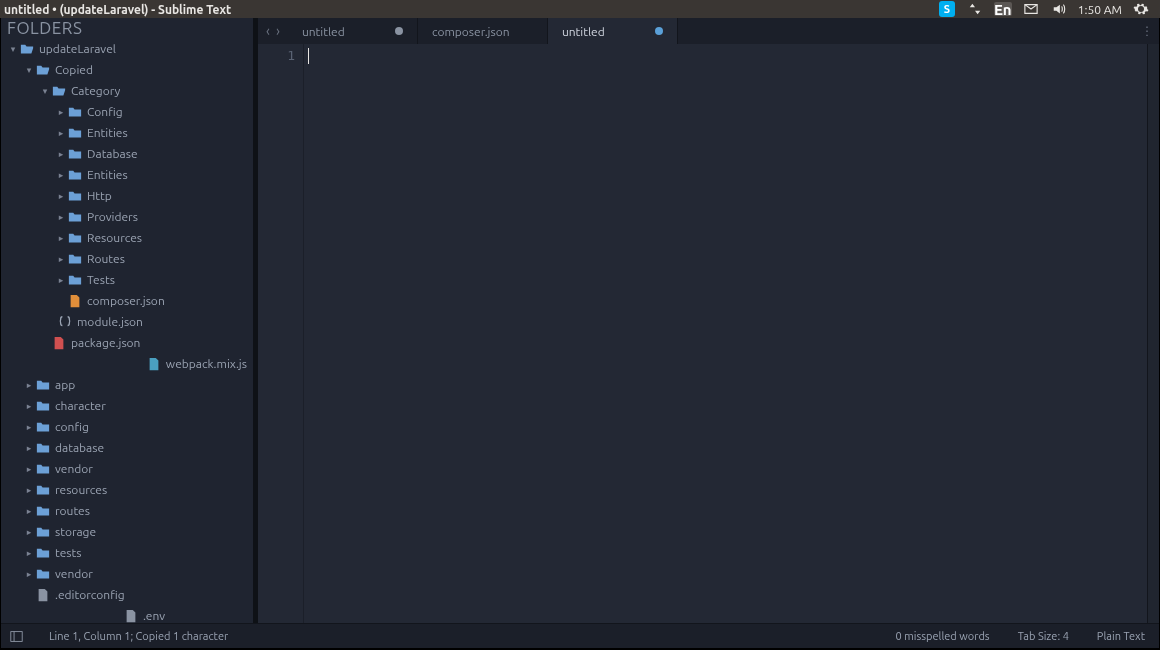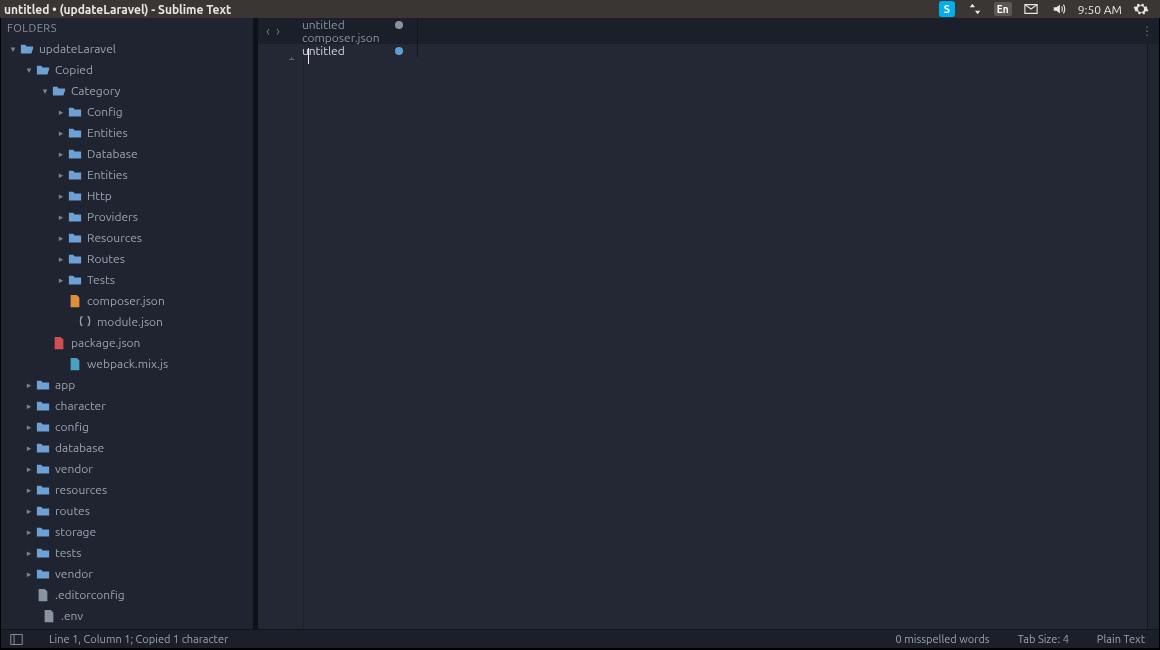--- a/index.html
+++ b/index.html
@@ -21,21 +21,21 @@
     color: #e8e6e3;
     font-size: 12px;
     padding: 0 4px;
   }
   .topbar-title { font-weight: bold; flex: 0 0 auto; }
   .topbar-spacer { flex: 1; }
   .topbar-icons { display: flex; align-items: center; gap: 10px; padding-right: 6px; }
   .topbar-icons .ticon { display:flex; align-items:center; justify-content:center; width:18px; height:16px; color:#e8e6e3; }
   .topbar-clock { font-size: 12px; }
   .skype-badge { background:#00aff0; border-radius:3px; width:16px; height:16px; display:flex; align-items:center; justify-content:center; font-weight:bold; color:#fff; font-size:11px;}
-  .lang-badge { background:#5b5754; border-radius:2px; width:18px; height:14px; display:flex; align-items:center; justify-content:center; font-weight:bold; color:#fff; font-size:10px;}
+  .lang-badge { background:#5b5754; border-radius:2px; width:18px; height:14px; display:flex; align-items:center; justify-content:center; font-weight:bold; color:#fff; font-size:15px;}
 
   
   .app {
     position: absolute; top: 18px; left: 1px; right: 1px; bottom: 2px;
     background: #1f2430;
     display: flex;
     flex-direction: column;
   }
   .app-body { flex: 1; display: flex; min-height: 0; }
 
@@ -43,21 +43,21 @@
   .sidebar {
     width: 253px;
     background: #1f2430;
     border-right: 1px solid #0e1116;
     display: flex; flex-direction: column;
     overflow: hidden;
   }
   .sidebar-header {
     height: 20px; line-height: 20px;
     padding: 0 6px;
-    font-size: 11px;
+    font-size: 17px;
     color: #8a93a2;
     letter-spacing: 0.5px;
   }
   .tree { flex:1; overflow: hidden; }
   .tree-row {
     display: flex; align-items: center;
     height: 21px;
     padding-right: 6px;
     color: #9aa3b2;
     cursor: default;
@@ -99,21 +99,21 @@
   .editor-body { flex:1; display:flex; background:#232834; }
   .gutter {
     width:46px; background:#232834; border-right:1px solid #1b1f29;
     color:#5a6374; text-align:right; padding:4px 8px 0 0; font-family: "Menlo","Consolas",monospace; font-size:13px;
   }
   .code { flex:1; position:relative; font-family:"Menlo","Consolas",monospace; font-size:13px; padding:4px 0 0 4px;}
   .cursor { position:absolute; top:4px; left:4px; width:1px; height:16px; background:#e8e6e3; }
 
   
   .statusbar {
-    height: 19px; background:#1b1f29; border-top:1px solid #12151c;
+    height: 25px; background:#1b1f29; border-top:1px solid #12151c;
     display:flex; align-items:center; color:#9aa3b2; font-size:11px;
     padding: 0 8px; gap:16px;
   }
   .statusbar .sicon { width:14px; height:14px; display:inline-flex; align-items:center; justify-content:center; margin-right:4px;}
   .statusbar .spacer { flex:1; }
   .statusbar .seg { padding: 0 6px; }
 </style>
 </head>
 <body>
 
@@ -170,21 +170,21 @@
     <span class="ticon">
         <svg width="16" height="14" viewBox="0 0 16 16">
           <use href="#i-mail"></use>
         </svg>
       </span>
     <span class="ticon">
         <svg width="16" height="14" viewBox="0 0 16 16" fill="currentColor">
           <use href="#i-sound"></use>
         </svg>
       </span>
-    <span class="topbar-clock">9:50 AM</span>
+    <span class="topbar-clock">1:50 AM</span>
     <span class="ticon">
         <svg width="16" height="16" viewBox="0 0 16 16" fill="currentColor">
           <use href="#i-gear"></use>
         </svg>
       </span>
   </div>
 </div>
 
 <div class="app">
   <div class="app-body">
@@ -301,39 +301,39 @@
           </div>
           <div class="tree-row" style="padding-left: 54px;">
             <span class="arrow"></span>
             <span class="ficon">
               <svg class="filecomposer" width="14" height="14" viewBox="0 0 16 16">
                 <use href="#i-file"></use>
               </svg>
             </span>
             <span class="label">composer.json</span>
           </div>
-          <div class="tree-row" style="padding-left: 64px; text-align: center;">
+          <div class="tree-row" style="padding-left: 44px; text-align: center;">
             <span class="arrow"></span>
             <span class="ficon">
               <svg class="filejson" width="14" height="14" viewBox="0 0 16 16">
                 <use href="#i-braces"></use>
               </svg>
             </span>
             <span class="label">module.json</span>
           </div>
           <div class="tree-row" style="padding-left: 38px;">
             <span class="arrow"></span>
             <span class="ficon">
               <svg class="filepackage" width="14" height="14" viewBox="0 0 16 16">
                 <use href="#i-file"></use>
               </svg>
             </span>
             <span class="label">package.json</span>
           </div>
-          <div class="tree-row" style="padding-left: 54px;">
+          <div class="tree-row" style=" justify-content: flex-end;">
             <span class="arrow"></span>
             <span class="ficon">
               <svg class="filewebpack" width="14" height="14" viewBox="0 0 16 16">
                 <use href="#i-file"></use>
               </svg>
             </span>
             <span class="label">webpack.mix.js</span>
           </div>
           <div class="tree-row" style="padding-left: 22px;">
             <span class="arrow">▸</span>
@@ -427,39 +427,39 @@
           </div>
           <div class="tree-row" style="padding-left: 22px;">
             <span class="arrow"></span>
             <span class="ficon">
               <svg class="filegeneric" width="14" height="14" viewBox="0 0 16 16">
                 <use href="#i-file"></use>
               </svg>
             </span>
             <span class="label">.editorconfig</span>
           </div>
-          <div class="tree-row" style="padding-left: 28px;">
+          <div class="tree-row" style="padding-left: 28px; justify-content: center;">
             <span class="arrow"></span>
             <span class="ficon">
               <svg class="filegeneric" width="14" height="14" viewBox="0 0 16 16">
                 <use href="#i-file"></use>
               </svg>
             </span>
             <span class="label">.env</span>
           </div>
         </div>
     </div>
     <div class="vdivider"></div>
     <div class="editor">
       <div class="tabbar">
         <div class="tabnav">
           <span>‹</span>
           <span>›</span>
         </div>
-        <div id="tabs-mount" style="display: flex; flex-direction: column;">
+        <div id="tabs-mount" style="display: flex;">
             <div class="tab">
               <span>untitled</span>
               <span class="dirty"></span>
             </div>
             <div class="tab">
               <span>composer.json</span>
             </div>
             <div class="tab active">
               <span>untitled</span>
               <span class="dirty modified"></span>

